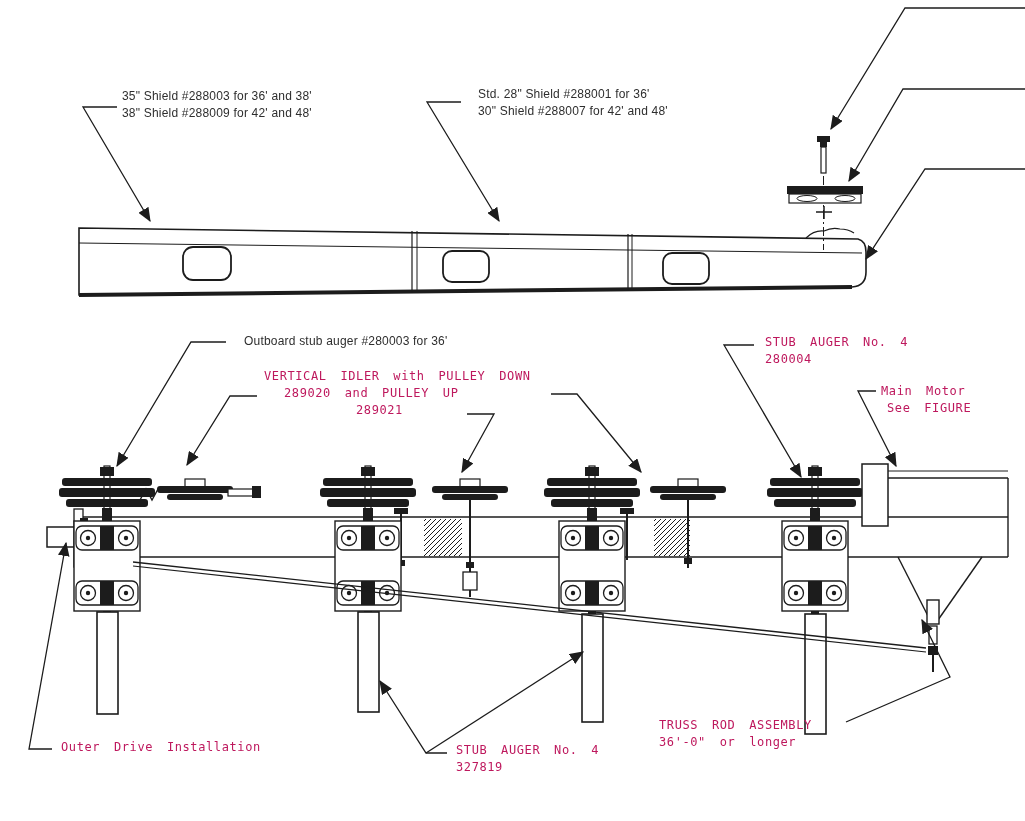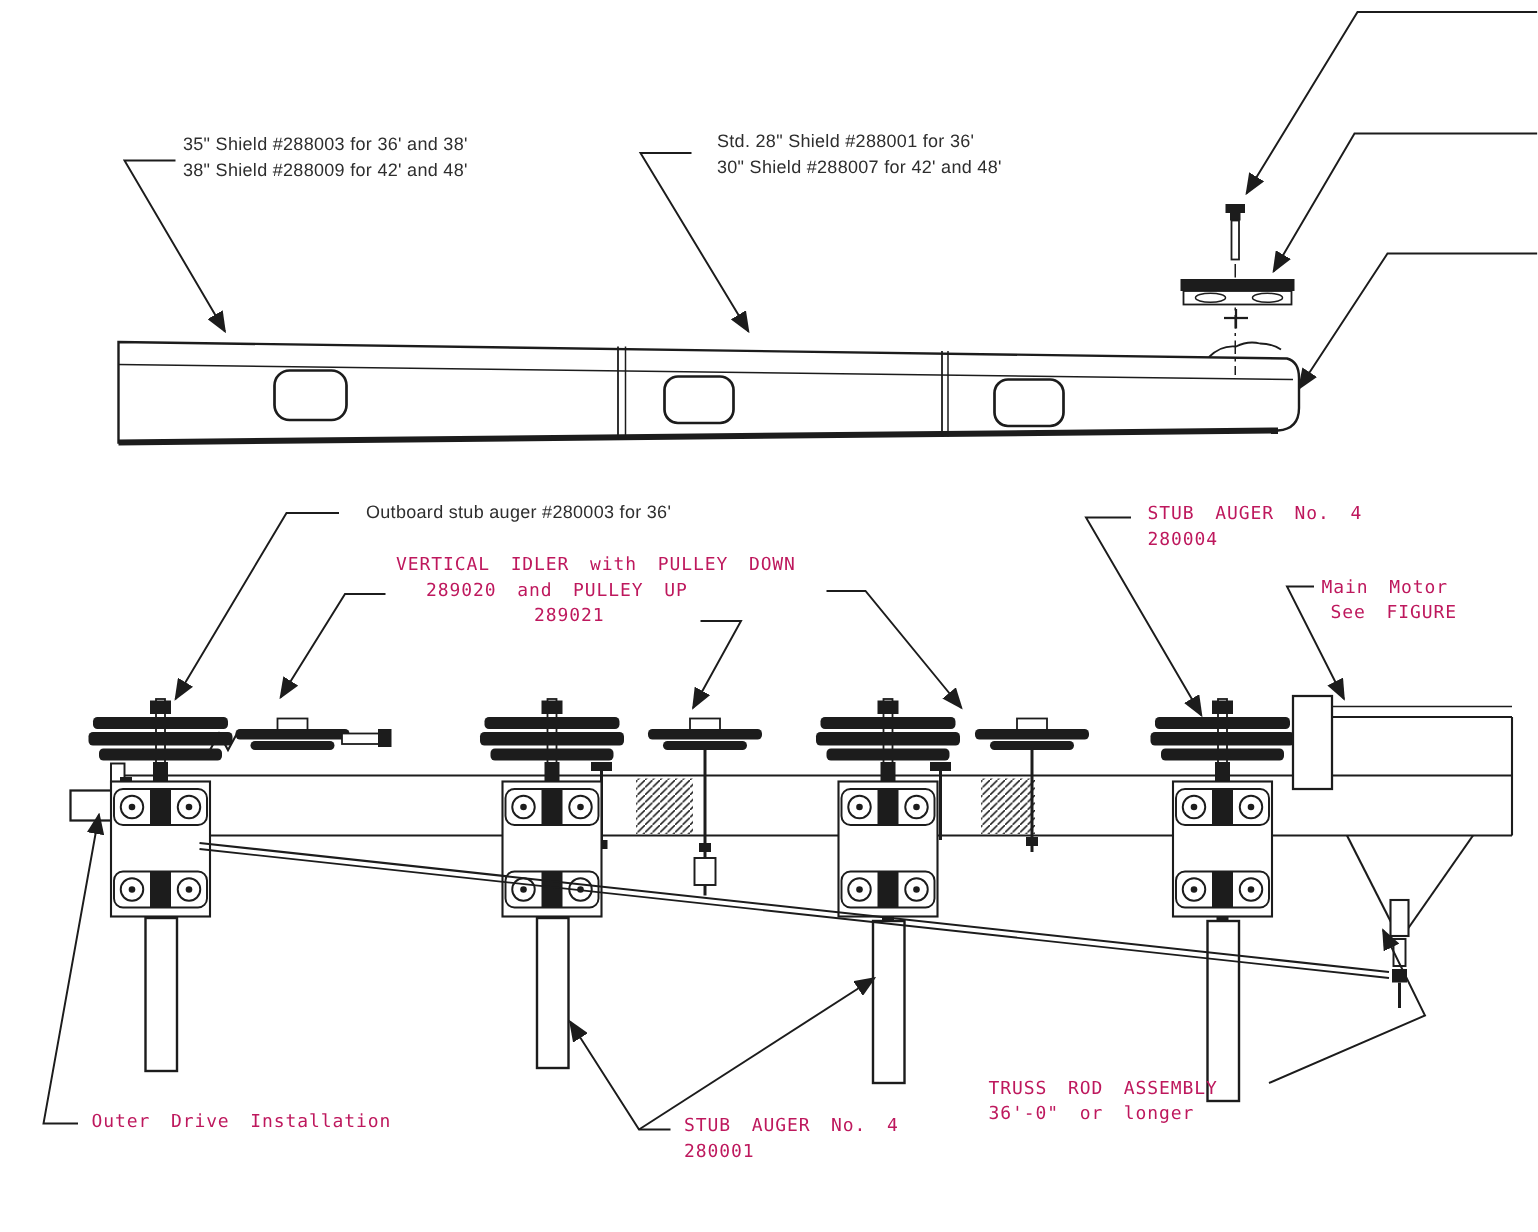--- a/index.html
+++ b/index.html
@@ -219,21 +219,21 @@
     <span>Main Motor</span>
     <span class="ind3">See FIGURE</span>
   </div>
 
   <div class="label draft" style="left:61px;top:739px;">
     <span>Outer Drive Installation</span>
   </div>
 
   <div class="label draft" style="left:456px;top:742px;">
     <span>STUB AUGER No. 4</span>
-    <span>280001</span>
+    <span>327819</span>
   </div>
 
   <div class="label draft" style="left:659px;top:717px;">
     <span>TRUSS ROD ASSEMBLY</span>
     <span>36'-0" or longer</span>
   </div>
 
 </div>
 
 </body></html>

